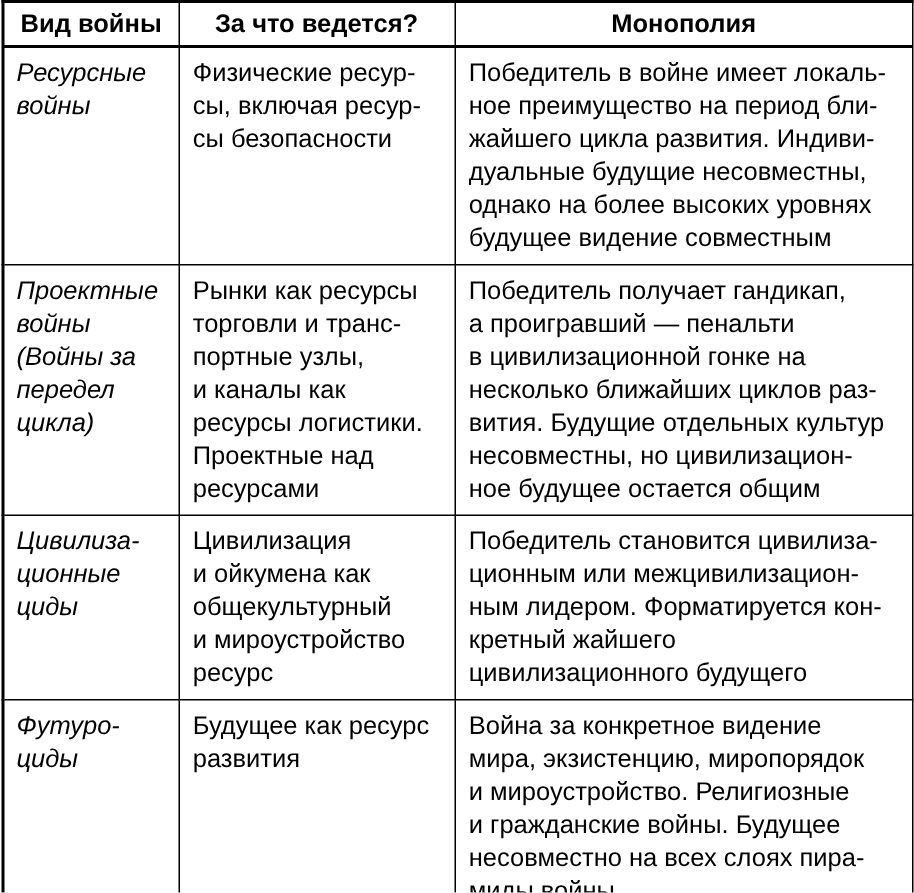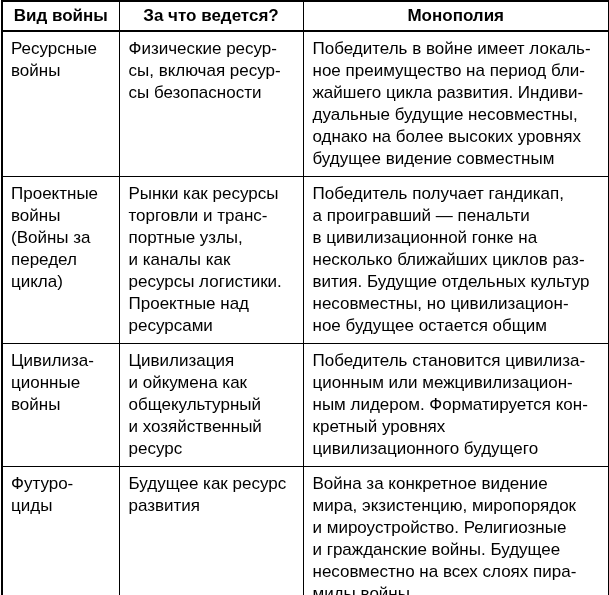--- a/index.html
+++ b/index.html
@@ -40,20 +40,21 @@
     height: 30px;
     padding: 2px 4px;
     border-bottom-width: 2px;
   }
   table.war-table td {
     vertical-align: top;
     padding: 6px 6px 6px 9px;
     white-space: pre-line;
   }
   table.war-table td.cell-type {
+    font-style: italic;
     padding-left: 8px;
   }
   tr.r1 { height: 141px; }
   tr.r2 { height: 161px; }
   tr.r3 { height: 119px; }
   tr.r4 { height: 138px; }
 </style>
 </head>
 <body>
 
@@ -102,30 +103,30 @@
 а проигравший — пенальти
 в цивилизационной гонке на
 несколько ближайших циклов раз-
 вития. Будущие отдельных культур
 несовместны, но цивилизацион-
 ное будущее остается общим</td>
       </tr>
       <tr class="r3">
         <td class="cell-type">Цивилиза-
 ционные
-войны</td>
+циды</td>
         <td class="cell-subject">Цивилизация
 и ойкумена как
 общекультурный
-и хозяйственный
+и мироустройство
 ресурс</td>
         <td class="cell-description">Победитель становится цивилиза-
 ционным или межцивилизацион-
 ным лидером. Форматируется кон-
-кретный уровнях
+кретный жайшего
 цивилизационного будущего</td>
       </tr>
       <tr class="r4">
         <td class="cell-type">Футуро-
 циды</td>
         <td class="cell-subject">Будущее как ресурс
 развития</td>
         <td class="cell-description">Война за конкретное видение
 мира, экзистенцию, миропорядок
 и мироустройство. Религиозные

